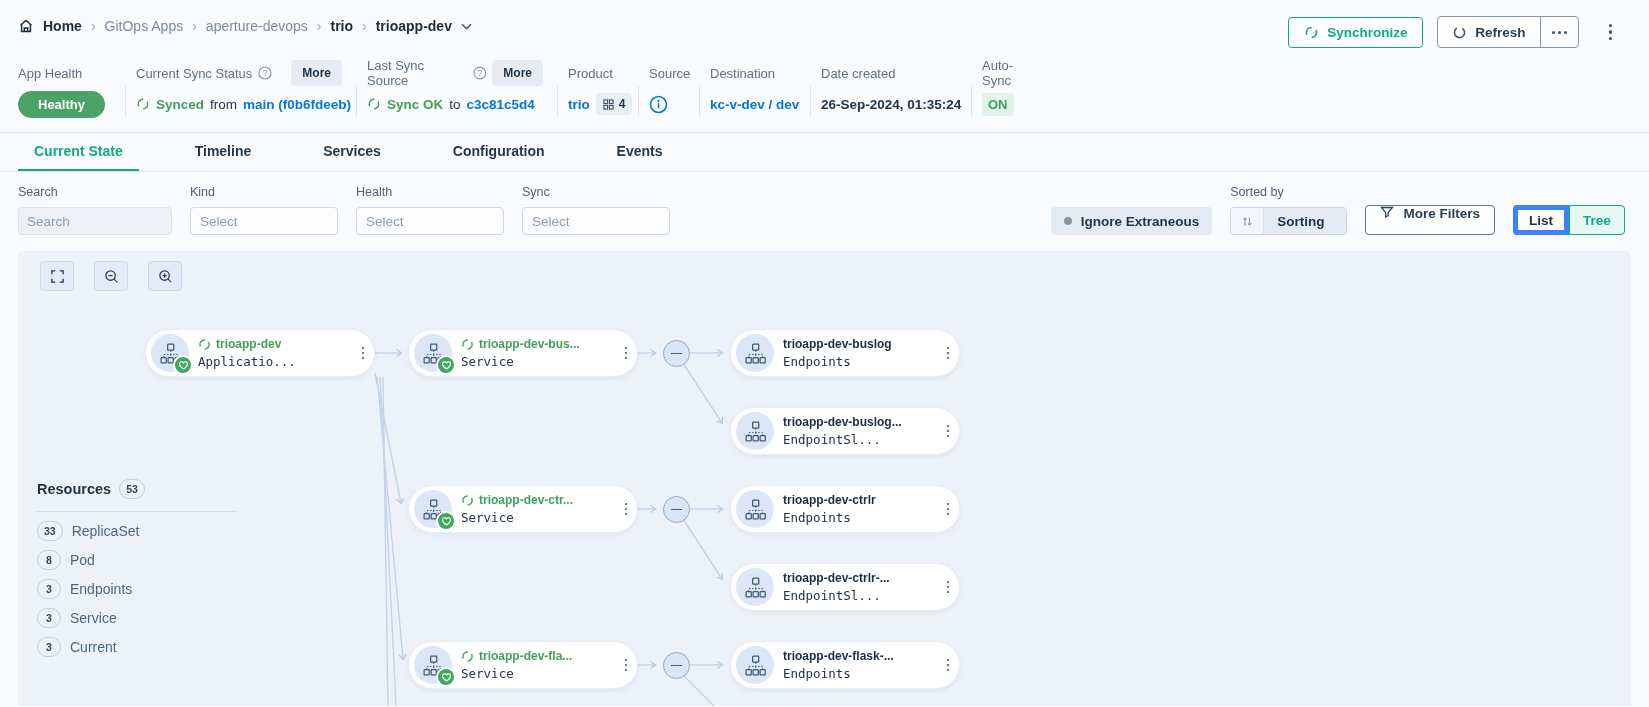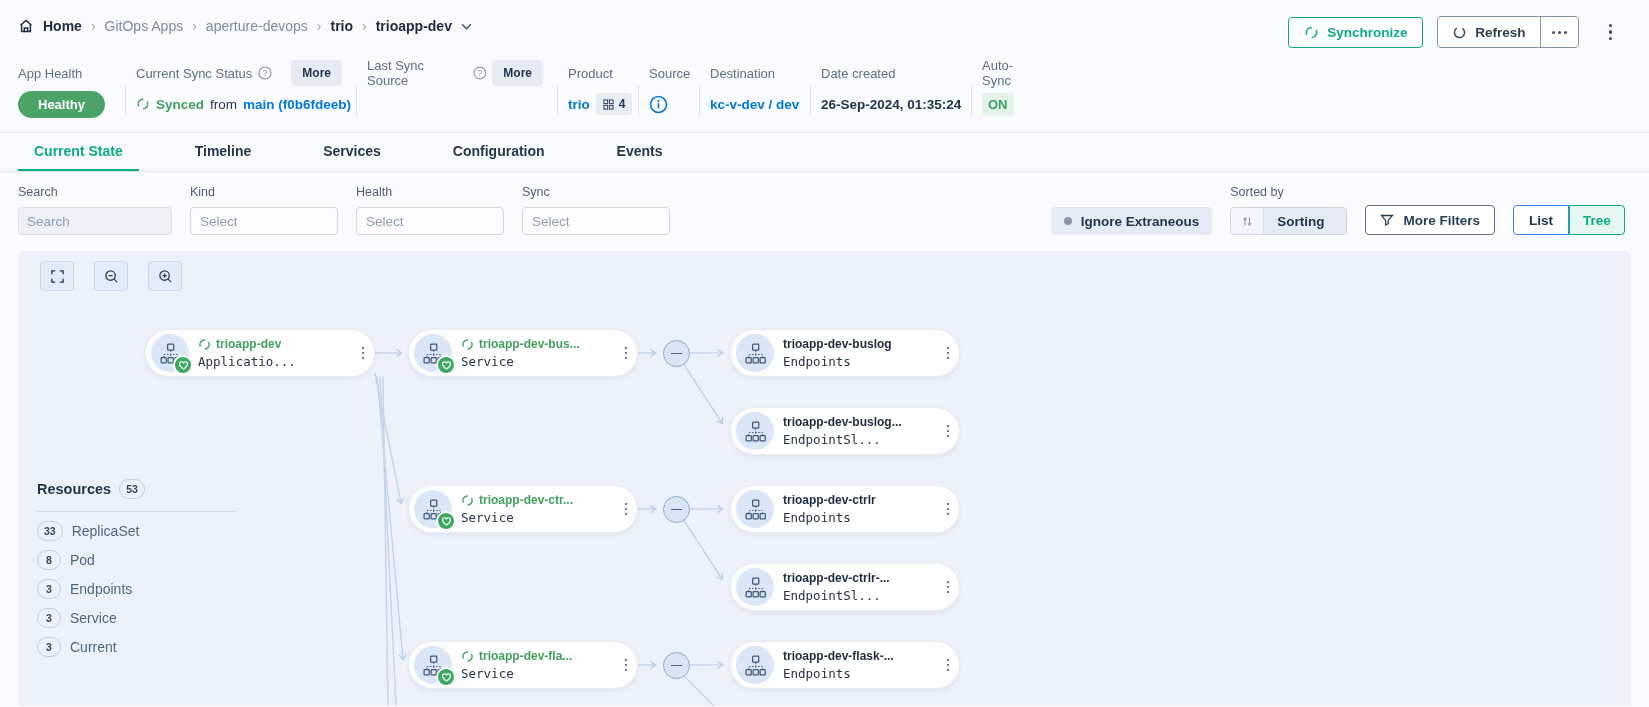--- a/index.html
+++ b/index.html
@@ -64,25 +64,25 @@
   .search-wrap input::placeholder{color:#8d9db1;}
   .select{width:148px;height:28px;border:1px solid #ccd8e6;border-radius:4px;background:#fdfdff;
           display:flex;align-items:center;padding:0 9px;font-size:13.5px;color:#8d9db1;cursor:pointer;}
   .spacer{flex:1;}
   .chip-btn{display:flex;align-items:center;gap:9px;height:28px;background:var(--light-chip);border:none;border-radius:4px;
             padding:0 13px;font-family:inherit;font-size:13.5px;font-weight:bold;color:#1f3349;cursor:pointer;}
   .chip-btn .dot{width:8px;height:8px;background:#8b94a6;}
   .sorting-ctl{display:flex;height:28px;border:1px solid #c9d5e4;border-radius:4px;overflow:hidden;cursor:pointer;}
   .sorting-icon{width:33px;display:flex;align-items:center;justify-content:center;background:#f3f6fa;border-right:1px solid #d8e0ec;}
   .sorting-text{display:flex;align-items:center;background:var(--light-chip);padding:0 22px 0 13px;font-size:13.5px;font-weight:bold;color:#1f3349;}
-  .morefilters{display:flex;align-items:center;gap:9px;height:30px;border:1.5px solid #5c7389;border-radius:4px;background:#fff;
+  .morefilters{display:flex;align-items:flex-start;gap:9px;height:30px;border:1.5px solid #5c7389;border-radius:4px;background:#fff;
                padding:0 14px;font-family:inherit;font-size:13.5px;font-weight:bold;color:#2b4058;cursor:pointer;}
   .viewtoggle{display:flex;}
   .vt-btn{height:30px;width:56px;display:flex;align-items:center;justify-content:center;font-size:13.5px;font-weight:bold;cursor:pointer;}
-  .vt-list{background:#fff;border:1px solid #3b82f6;border-radius:4px 0 0 4px;color:#21334a;}
+  .vt-list{background:#fff;border:5px solid #3b82f6;border-radius:4px 0 0 4px;color:#21334a;}
   .vt-tree{background:#e6f6f1;border:1px solid var(--accent-teal);border-radius:0 4px 4px 0;color:var(--accent-teal);}
 
   
   .canvas{position:relative;margin:0 18px;width:1613px;height:455px;background:var(--canvas-bg);border-radius:5px 5px 0 0;overflow:hidden;}
   .canvas-toolbar{position:absolute;left:22px;top:10px;display:flex;gap:20px;z-index:3;}
   .find-wrap{display:flex;align-items:center;width:185px;height:30px;background:#fff;border:1px solid #d5deea;border-radius:4px;padding:0 10px;}
   .find-wrap input{flex:1;border:none;background:transparent;font-size:13.5px;font-family:inherit;color:#33465c;outline:none;}
   .find-wrap input::placeholder{color:#93a3b7;}
   .tool-btn{width:34px;height:30px;background:#e2ebf7;border:1px solid #ccd8e8;border-radius:4px;display:flex;align-items:center;justify-content:center;cursor:pointer;padding:0;}
   .tool-btn + .tool-btn{margin-left:0;}
@@ -237,20 +237,28 @@
     <div class="vsep"></div>
 
     <div class="scol" style="width:200px;">
       <div class="slabel-row">
         <span class="slabel">Last Sync Source</span>
         <svg width="14" height="14" viewBox="0 0 14 14">
           <circle cx="7" cy="7" r="6" fill="none" stroke="#8d9bae" stroke-width="1.2"></circle>
           <text x="7" y="10" font-size="8.5" text-anchor="middle" fill="#8d9bae" font-family="Liberation Sans,sans-serif">?</text>
         </svg>
         <button class="more-btn">More</button>
+      </div>
+      <div class="sval">
+        <svg width="14" height="14" viewBox="0 0 16 16">
+          <circle cx="8" cy="8" r="5.4" fill="none" stroke="#42a05c" stroke-width="1.7" stroke-dasharray="11 5.9" transform="rotate(-30 8 8)"></circle>
+        </svg>
+        <span class="green">Sync OK</span>
+        <span class="dark">to</span>
+        <a class="link">c3c81c5d4</a>
       </div>
     </div>
     <div class="vsep"></div>
 
     <div class="scol" style="width:80px;">
       <div class="slabel-row">
           <span class="slabel">Product</span>
         </div>
       <div class="sval">
         <a class="link">trio</a>

